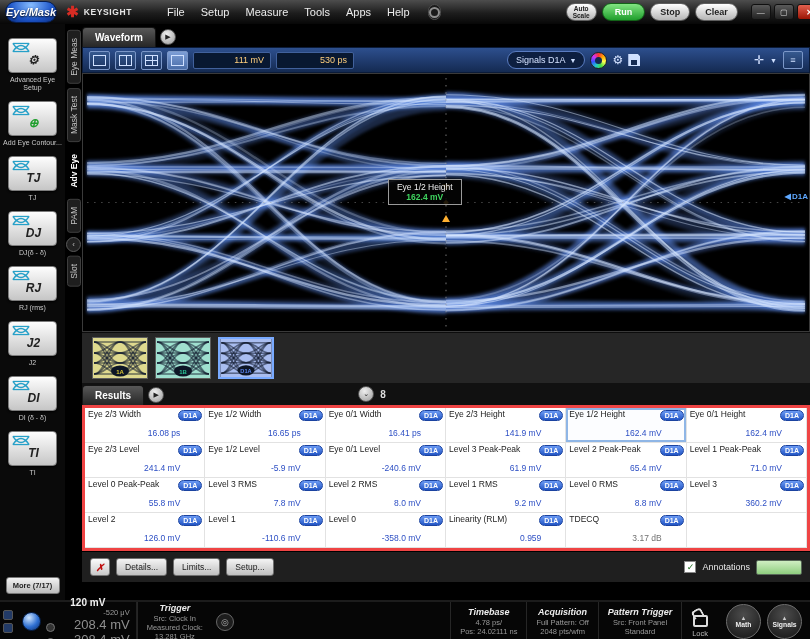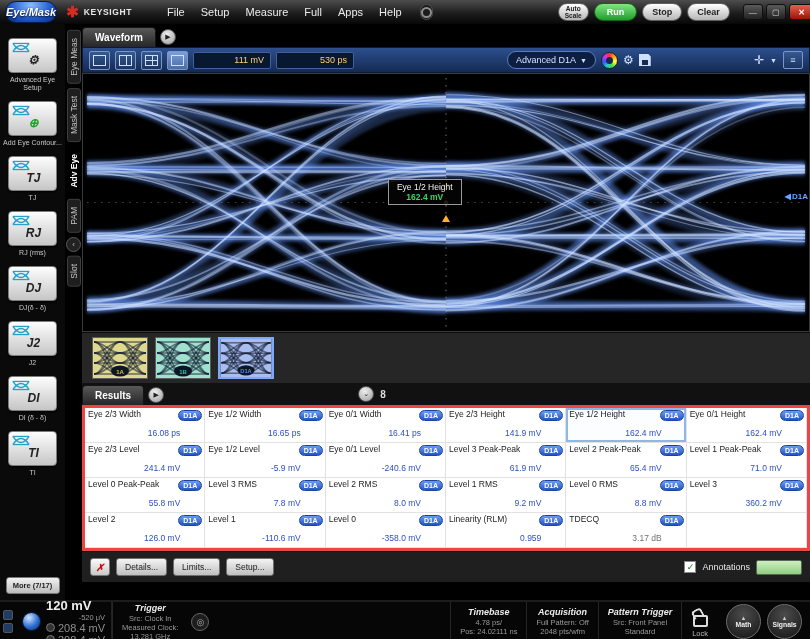--- a/index.html
+++ b/index.html
@@ -86,23 +86,23 @@
   .chk{width:10px;height:10px;background:#fff;border:1px solid #888;font-size:9px;line-height:9px;color:#1a6a1a;display:flex;align-items:center;justify-content:center;}
   .chk-lbl{color:#e8e8e8;font-size:9px;}
   .greenbar{width:44px;height:13px;border:1px solid #586858;border-radius:2px;background:linear-gradient(#cfeec2,#8fce7f);}
   
   .statusbar{position:absolute;left:0;top:600px;width:810px;height:39px;background:#060606;border-top:2px solid #1c1c1c;display:flex;align-items:stretch;}
   .sb-left-strip{width:16px;display:flex;flex-direction:column;justify-content:center;gap:3px;align-items:center;}
   .mini-sq{width:8px;height:8px;border-radius:2px;border:1px solid #555;background:#223a66;}
   .sb-ch{display:flex;align-items:center;gap:5px;padding:0 6px;border-right:1px solid #222;}
   .sphere{width:17px;height:17px;border-radius:50%;background:radial-gradient(circle at 35% 28%,#cfe6ff,#2e6fd2 55%,#0a2a66);border:1px solid #06224f;}
   .sb-ch-col{display:flex;flex-direction:column;}
-  .sb-ch-main{font-size:13px;color:#f0f0f0;font-weight:bold;text-align:left;}
+  .sb-ch-main{font-size:10px;color:#f0f0f0;font-weight:bold;text-align:center;}
   .sb-ch-sub{font-size:7.5px;color:#9a9a9a;text-align:right;}
-  .sb-ch-row{display:flex;align-items:center;gap:3px;font-size:11px;color:#8f8f8f;}
+  .sb-ch-row{display:flex;align-items:flex-end;gap:19px;font-size:13px;color:#8f8f8f;}
   .dot-ic{width:7px;height:7px;border-radius:50%;border:1px solid #777;background:#333;}
   .sb-block{padding:2px 9px;border-left:1px solid #262626;text-align:center;display:flex;flex-direction:column;justify-content:center;}
   .sb-title{font-size:9px;font-weight:bold;font-style:italic;color:#ececec;line-height:11px;}
   .sb-line{font-size:7.5px;color:#9a9a9a;line-height:9px;}
   .sb-spacer{flex:1;}
   .target-btn{align-self:center;width:16px;height:16px;border-radius:50%;border:1px solid #666;background:#1d1d1d;color:#aaa;font-size:9px;display:flex;align-items:center;justify-content:center;margin:0 4px;}
   .lockwrap{display:flex;flex-direction:column;align-items:center;justify-content:center;padding:0 10px;border-left:1px solid #262626;}
   .lock{width:11px;height:8px;border:2px solid #ddd;border-radius:2px;position:relative;margin-top:9px;}
   .lock:before{content:"";position:absolute;left:-3px;top:-8px;width:7px;height:7px;border:2px solid #ddd;border-bottom:none;border-radius:4px 4px 0 0;transform:rotate(-28deg);}
   .lock-lbl{font-size:7.5px;color:#bbb;margin-top:2px;}
@@ -117,21 +117,21 @@
 <div id="app">
 
   <div class="titlebar">
     <div class="app-pill">Eye/Mask</div>
     <span class="spark">✱</span>
     <span class="brand">KEYSIGHT</span>
     <span style="display:flex;">
         <span class="menu-item">File</span>
         <span class="menu-item">Setup</span>
         <span class="menu-item">Measure</span>
-        <span class="menu-item">Full</span>
+        <span class="menu-item">Tools</span>
         <span class="menu-item">Apps</span>
         <span class="menu-item">Help</span>
       </span>
     <span class="tb-spacer"></span>
     <span class="touch-pill">
         <span class="touch-dot"></span>
       </span>
     <div class="pill autoscale">Auto Scale</div>
     <div class="pill run">Run</div>
     <div class="pill">Stop</div>
@@ -182,35 +182,35 @@
           <div class="side-lbl">TJ</div>
         </div>
         <div class="side-item">
           <div class="side-btn">
             <svg width="18" height="11" viewBox="0 0 20 11">
               <path d="M1 1 C7 10,13 10,19 1" stroke="#26a0c8" stroke-width="1.6" fill="none"></path>
               <path d="M1 10 C7 1,13 1,19 10" stroke="#26a0c8" stroke-width="1.6" fill="none"></path>
               <line x1="1" y1="1" x2="19" y2="1" stroke="#26a0c8" stroke-width="1.4"></line>
               <line x1="1" y1="10" x2="19" y2="10" stroke="#26a0c8" stroke-width="1.4"></line>
             </svg>
-            <span class="glyph">RJ</span>
+            <span class="glyph">DJ</span>
           </div>
-          <div class="side-lbl">RJ (rms)</div>
+          <div class="side-lbl">DJ(δ - δ)</div>
         </div>
         <div class="side-item">
           <div class="side-btn">
             <svg width="18" height="11" viewBox="0 0 20 11">
               <path d="M1 1 C7 10,13 10,19 1" stroke="#26a0c8" stroke-width="1.6" fill="none"></path>
               <path d="M1 10 C7 1,13 1,19 10" stroke="#26a0c8" stroke-width="1.6" fill="none"></path>
               <line x1="1" y1="1" x2="19" y2="1" stroke="#26a0c8" stroke-width="1.4"></line>
               <line x1="1" y1="10" x2="19" y2="10" stroke="#26a0c8" stroke-width="1.4"></line>
             </svg>
-            <span class="glyph">DJ</span>
+            <span class="glyph">RJ</span>
           </div>
-          <div class="side-lbl">DJ(δ - δ)</div>
+          <div class="side-lbl">RJ (rms)</div>
         </div>
         <div class="side-item">
           <div class="side-btn">
             <svg width="18" height="11" viewBox="0 0 20 11">
               <path d="M1 1 C7 10,13 10,19 1" stroke="#26a0c8" stroke-width="1.6" fill="none"></path>
               <path d="M1 10 C7 1,13 1,19 10" stroke="#26a0c8" stroke-width="1.6" fill="none"></path>
               <line x1="1" y1="1" x2="19" y2="1" stroke="#26a0c8" stroke-width="1.4"></line>
               <line x1="1" y1="10" x2="19" y2="10" stroke="#26a0c8" stroke-width="1.4"></line>
             </svg>
             <span class="glyph">J2</span>
@@ -270,21 +270,21 @@
         </div>
       <div class="gridbtn">
           <div class="gridglyph g4"></div>
         </div>
       <div class="gridbtn sel">
           <div class="gridglyph"></div>
         </div>
       <div class="tbfield">111 mV</div>
       <div class="tbfield">530 ps</div>
       <div class="src-pill">
-        <span>Advanced D1A</span>
+        <span>Signals D1A</span>
         <span class="caret">▼</span>
       </div>
       <div class="colorwheel"></div>
       <span class="tb-icon">⚙</span>
       <div class="floppy"></div>
       <div class="tb-right">
         <span class="tb-icon">✛</span>
         <span class="caret">▼</span>
         <div class="menubox">≡</div>
       </div>

